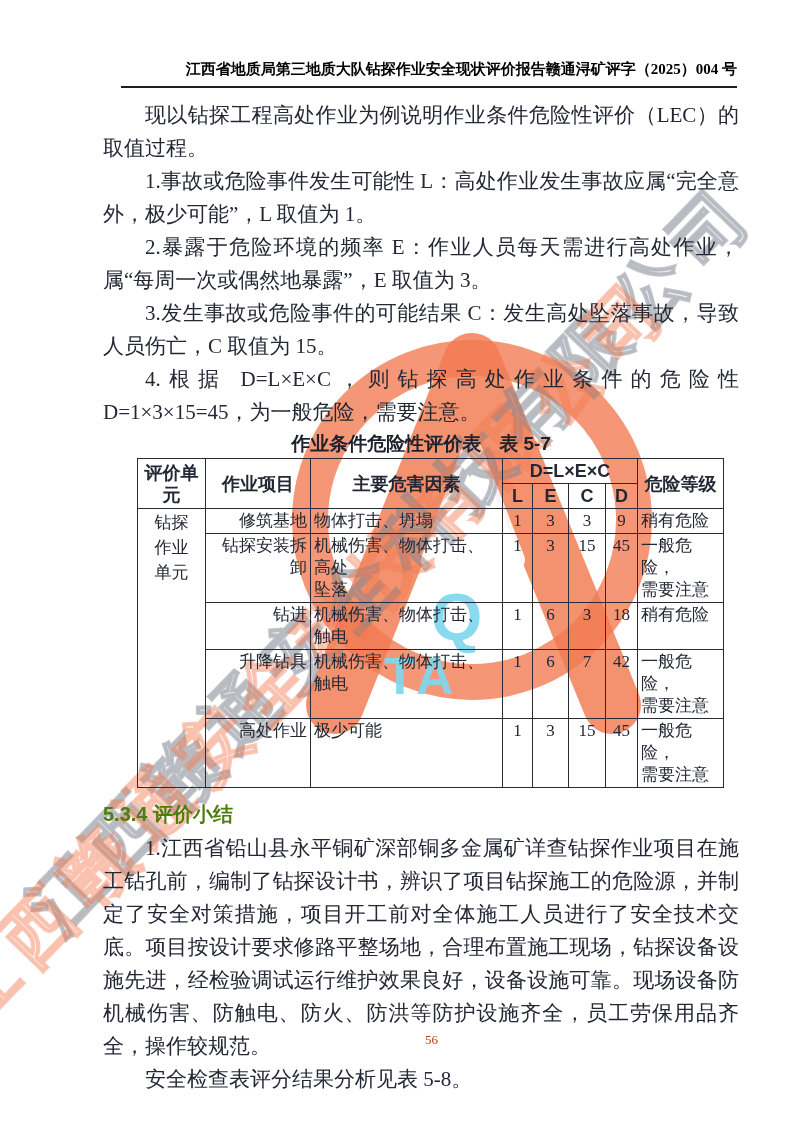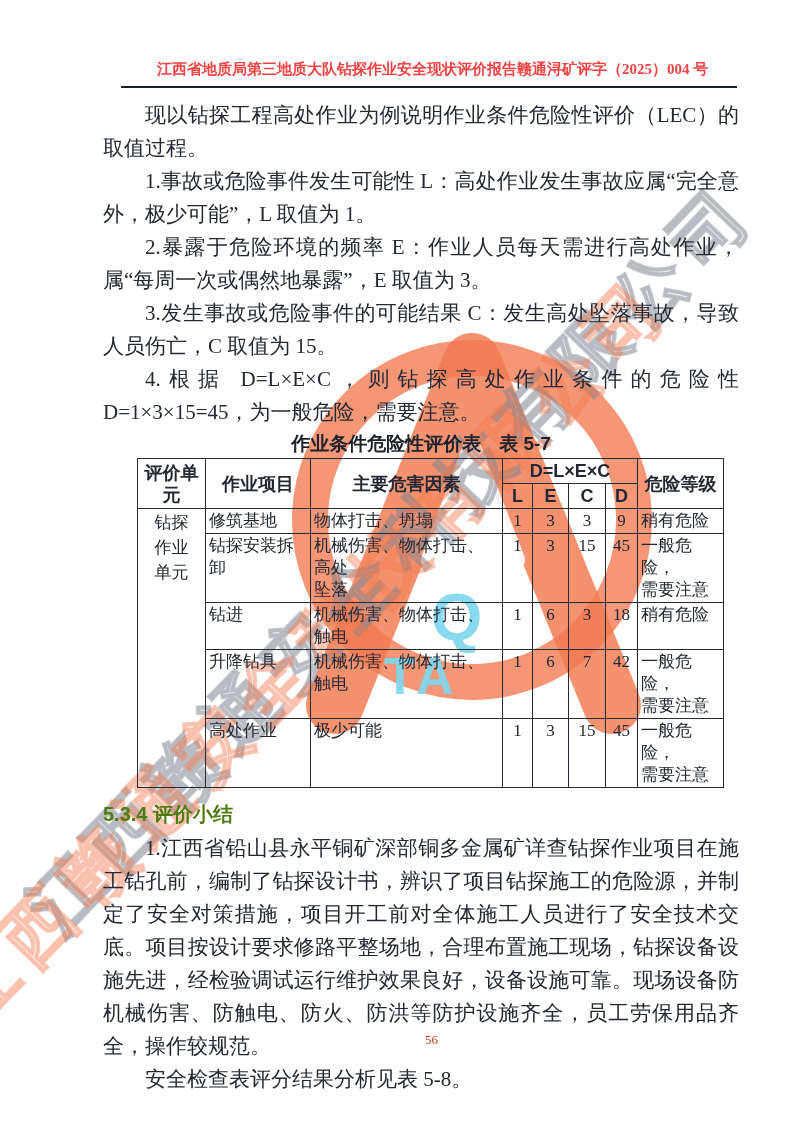--- a/index.html
+++ b/index.html
@@ -29,22 +29,22 @@
   }
   .wm-letter{
     position:absolute;font-family:"Liberation Sans","DejaVu Sans",sans-serif;
     font-weight:bold;color:#7fd7ee;opacity:0.92;line-height:1;
   }
   .wm-q{left:431px;top:584px;font-size:66px;}
   .wm-ta{left:384px;top:650px;font-size:52px;letter-spacing:4px;}
   
   .hdr{
     position:absolute;left:157px;right:56px;top:60px;z-index:1;
-    display:flex;justify-content:flex-start;align-items:baseline;
-    font-size:15px;font-weight:bold;color:#ef4444;
+    display:flex;justify-content:flex-end;align-items:baseline;
+    font-size:15px;font-weight:bold;color:#000000;
   }
   .hdr-rule{
     position:absolute;left:121px;right:56px;top:86px;height:2px;
     background:#1a1e28;z-index:1;
   }
   
   .body{
     position:absolute;left:103px;width:636px;top:99px;z-index:1;
     font-size:21px;line-height:33px;text-align:justify;
   }
@@ -63,21 +63,21 @@
     border:1.6px solid #262b36;padding:1px 3px;white-space:pre-line;
     overflow:hidden;
   }
   table.eval th{
     font-family:"Liberation Sans","DejaVu Sans",sans-serif;
     font-weight:bold;font-size:18px;text-align:center;padding:1px 0;
   }
   table.eval td{text-align:left;vertical-align:top;margin-top:34px;}
   table.eval td.c{text-align:center;}
   table.eval td.unit{text-align:center;line-height:25px;}
-  table.eval td.proj{text-align:left;}
+  table.eval td.proj{text-align:right;}
   tr.h1{height:24px;}
   tr.h2{height:22px;}
   tr.r1{height:24px;}
   tr.r2{height:45px;}
   tr.r3{height:24px;}
   tr.r4{height:44px;}
   tr.r5{height:40px;}
   .sec-h{
     text-indent:0 !important;margin:12px 0 4px 0 !important;
     font-family:"Liberation Sans","DejaVu Sans",sans-serif;

